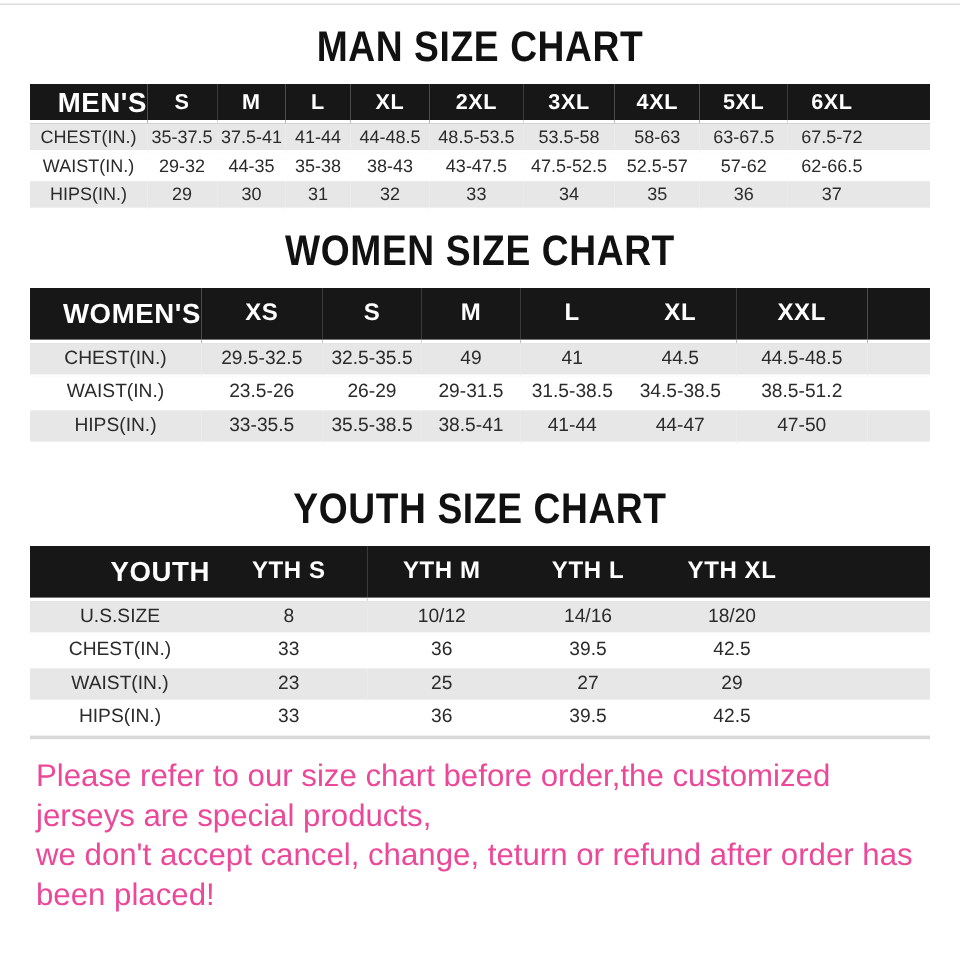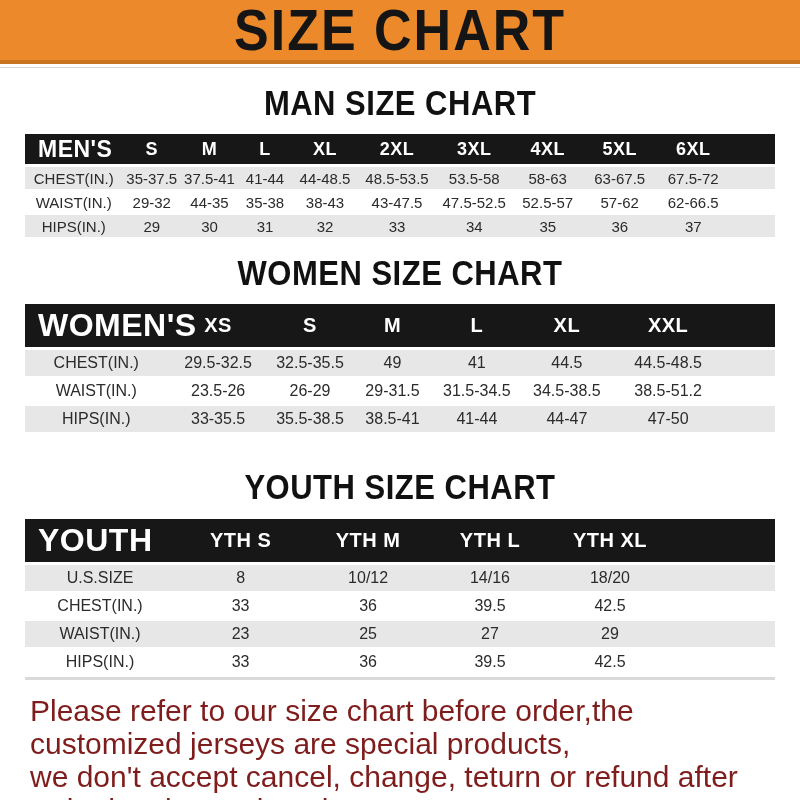--- a/index.html
+++ b/index.html
@@ -18,47 +18,44 @@
     color:#111; letter-spacing:.5px; transform:scaleY(1.15); line-height:36px; }
   .sec-man  h2 { margin-top:17px; }
   .sec-women h2 { margin-top:16px; }
   .sec-youth h2 { margin-top:36px; }
 
   
   table { width:750px; margin:13px auto 0 auto; border-collapse:separate;
     border-spacing:0; table-layout:fixed; }
   th { background:#171717; color:#fff; font-weight:bold; text-align:center;
     border-bottom:3px solid #fff; letter-spacing:.5px; }
-  th.lab { text-align:left; padding-left:13px; }
+  th.lab { text-align:right; padding-left:13px; }
   td { text-align:center; color:#2b2b2b; border-bottom:2px solid #fff; }
   tr.gray td { background:#E7E7E7; }
   tr.white td { background:#fff; }
 
   .men-table  th { height:33px; font-size:18px; }
   .men-table  th.lab { font-size:23px; }
   .men-table  td { height:24px; font-size:15px; }
 
   .women-table th, .youth-table th { height:46px; font-size:20px; }
-  .women-table th.lab, .youth-table th.lab { font-size:32px;margin-top:13px; }
+  .women-table th.lab, .youth-table th.lab { font-size:23px;margin-top:13px; }
   .women-table td, .youth-table td { height:28px; font-size:16px; }
 
   .table-underline { width:750px; height:3px; background:#D9D9D9; margin:0 auto; }
 
   
   .footer-note { padding:14px 20px 0 30px; }
-  .footer-note p { font-size:30px; line-height:33px; color:#7f1d1d; }
+  .footer-note p { font-size:26px; line-height:33px; color:#ec4899; }
 </style>
 </head>
 <body>
 
 <div class="page">
 
-  <header class="banner">
-    <h1>SIZE CHART</h1>
-  </header>
   <div class="banner-rule"></div>
 
   <section class="sec-man">
     <h2 class="section-heading">MAN SIZE CHART</h2>
     <table class="men-table">
       <colgroup>
         <col style="width:13%">
           <col style="width:7.8%">
           <col style="width:7.6%">
         <col style="width:7.2%">
@@ -163,21 +160,21 @@
             <td>41</td>
             <td>44.5</td>
             <td>44.5-48.5</td>
             <td></td>
           </tr>
           <tr class="white">
             <td class="lab">WAIST(IN.)</td>
             <td>23.5-26</td>
             <td>26-29</td>
             <td>29-31.5</td>
-            <td>31.5-34.5</td>
+            <td>31.5-38.5</td>
             <td>34.5-38.5</td>
             <td>38.5-51.2</td>
             <td></td>
           </tr>
           <tr class="gray">
             <td class="lab">HIPS(IN.)</td>
             <td>33-35.5</td>
             <td>35.5-38.5</td>
             <td>38.5-41</td>
             <td>41-44</td>

